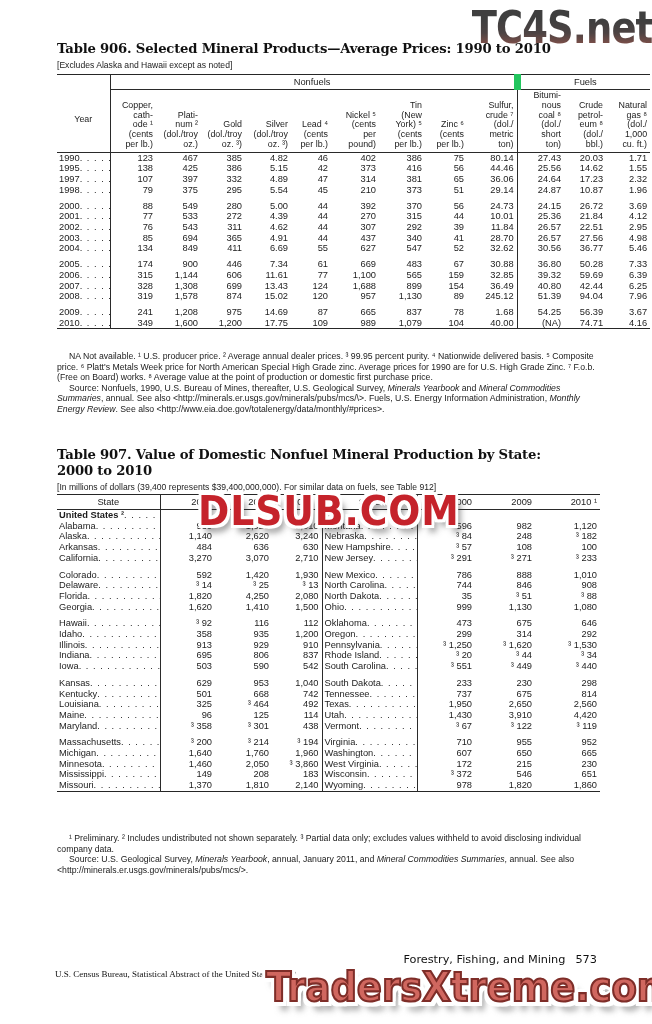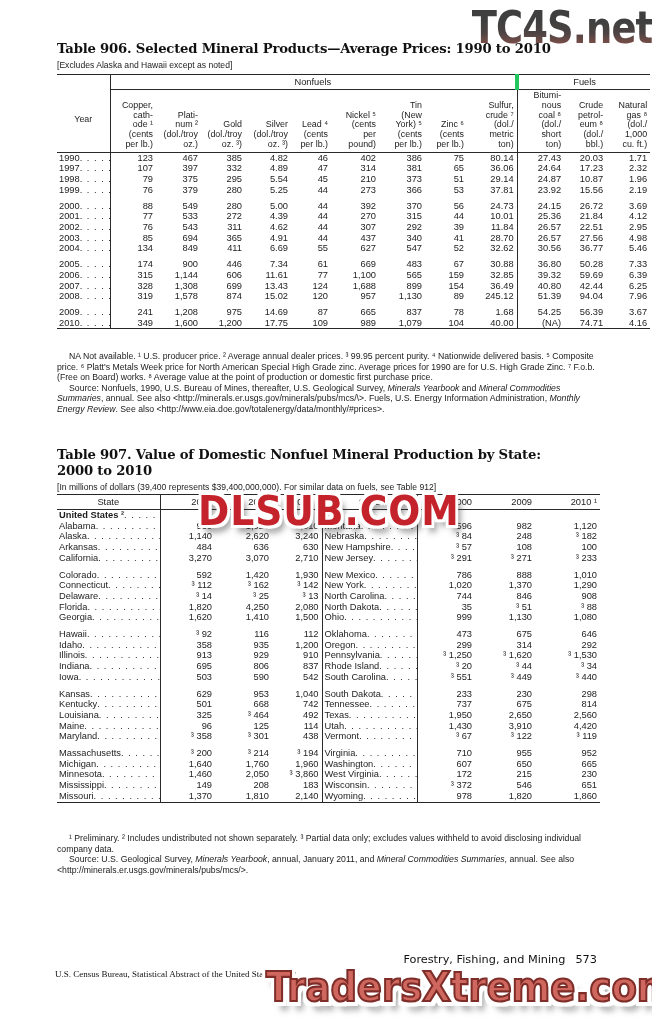--- a/index.html
+++ b/index.html
@@ -80,21 +80,21 @@
       <col style="width:42px">
         <col style="width:50px">
         <col style="width:47px">
         <col style="width:42px">
         <col style="width:44px">
     </colgroup>
     <tbody>
       <tr>
         <td class="bR" style="height:14px"></td>
         <td class="ctr bB" colspan="9" style="height:14px;vertical-align:middle;">Nonfuels</td>
-        <td class="ctr bB" colspan="3" style="height:14px;vertical-align:middle;border-left:4px solid #22c55e;margin-left:32px;">Fuels</td>
+        <td class="ctr bB" colspan="3" style="height:14px;vertical-align:middle;border-left:7px solid #22c55e;margin-left:32px;">Fuels</td>
       </tr>
       <tr>
         <td class="bR bB mid ctr hdr">Year</td>
         <td class="hdr bB">Copper,
 cath-
 ode ¹
 (cents
 per lb.)</td>
         <td class="hdr bB">Plati-
 num ²
@@ -161,20 +161,40 @@
           <td class="num">386</td>
           <td class="num">75</td>
           <td class="num bR">80.14</td>
           <td class="num">27.43</td>
           <td class="num">20.03</td>
           <td class="num">1.71</td>
         </tr>
         <tr class="dr">
           <td class="bR">
             <div class="lw">
+              <span class="nm">1995</span>
+              <span class="dots"></span>
+            </div>
+          </td>
+          <td class="num">138</td>
+          <td class="num">425</td>
+          <td class="num">386</td>
+          <td class="num">5.15</td>
+          <td class="num">42</td>
+          <td class="num">373</td>
+          <td class="num">416</td>
+          <td class="num">56</td>
+          <td class="num bR">44.46</td>
+          <td class="num">25.56</td>
+          <td class="num">14.62</td>
+          <td class="num">1.55</td>
+        </tr>
+        <tr class="dr">
+          <td class="bR">
+            <div class="lw">
               <span class="nm">1997</span>
               <span class="dots"></span>
             </div>
           </td>
           <td class="num">107</td>
           <td class="num">397</td>
           <td class="num">332</td>
           <td class="num">4.89</td>
           <td class="num">47</td>
           <td class="num">314</td>
@@ -197,40 +217,20 @@
           <td class="num">295</td>
           <td class="num">5.54</td>
           <td class="num">45</td>
           <td class="num">210</td>
           <td class="num">373</td>
           <td class="num">51</td>
           <td class="num bR">29.14</td>
           <td class="num">24.87</td>
           <td class="num">10.87</td>
           <td class="num">1.96</td>
-        </tr>
-        <tr class="dr">
-          <td class="bR">
-            <div class="lw">
-              <span class="nm">1999</span>
-              <span class="dots"></span>
-            </div>
-          </td>
-          <td class="num">76</td>
-          <td class="num">379</td>
-          <td class="num">280</td>
-          <td class="num">5.25</td>
-          <td class="num">44</td>
-          <td class="num">273</td>
-          <td class="num">366</td>
-          <td class="num">53</td>
-          <td class="num bR">37.81</td>
-          <td class="num">23.92</td>
-          <td class="num">15.56</td>
-          <td class="num">2.19</td>
         </tr>
         <tr class="gap">
           <td class="ylab bR" style="height: 5px;"></td>
           <td class="num" style="height: 5px;"></td>
           <td class="num" style="height: 5px;"></td>
           <td class="num" style="height: 5px;"></td>
           <td class="num" style="height: 5px;"></td>
           <td class="num" style="height: 5px;"></td>
           <td class="num" style="height: 5px;"></td>
           <td class="num" style="height: 5px;"></td>
@@ -647,40 +647,20 @@
               <span class="dots"></span>
             </div>
           </td>
           <td class="num">786</td>
           <td class="num">888</td>
           <td class="num">1,010</td>
         </tr>
         <tr class="dr">
           <td class="bR">
             <div class="lw">
-              <span class="nm">Connecticut</span>
-              <span class="dots"></span>
-            </div>
-          </td>
-          <td class="num">³ 112</td>
-          <td class="num">³ 162</td>
-          <td class="num bR">³ 142</td>
-          <td class="bR">
-            <div class="lw">
-              <span class="nm">New York</span>
-              <span class="dots"></span>
-            </div>
-          </td>
-          <td class="num">1,020</td>
-          <td class="num">1,370</td>
-          <td class="num">1,290</td>
-        </tr>
-        <tr class="dr">
-          <td class="bR">
-            <div class="lw">
               <span class="nm">Delaware</span>
               <span class="dots"></span>
             </div>
           </td>
           <td class="num">³ 14</td>
           <td class="num">³ 25</td>
           <td class="num bR">³ 13</td>
           <td class="bR">
             <div class="lw">
               <span class="nm">North Carolina</span>

